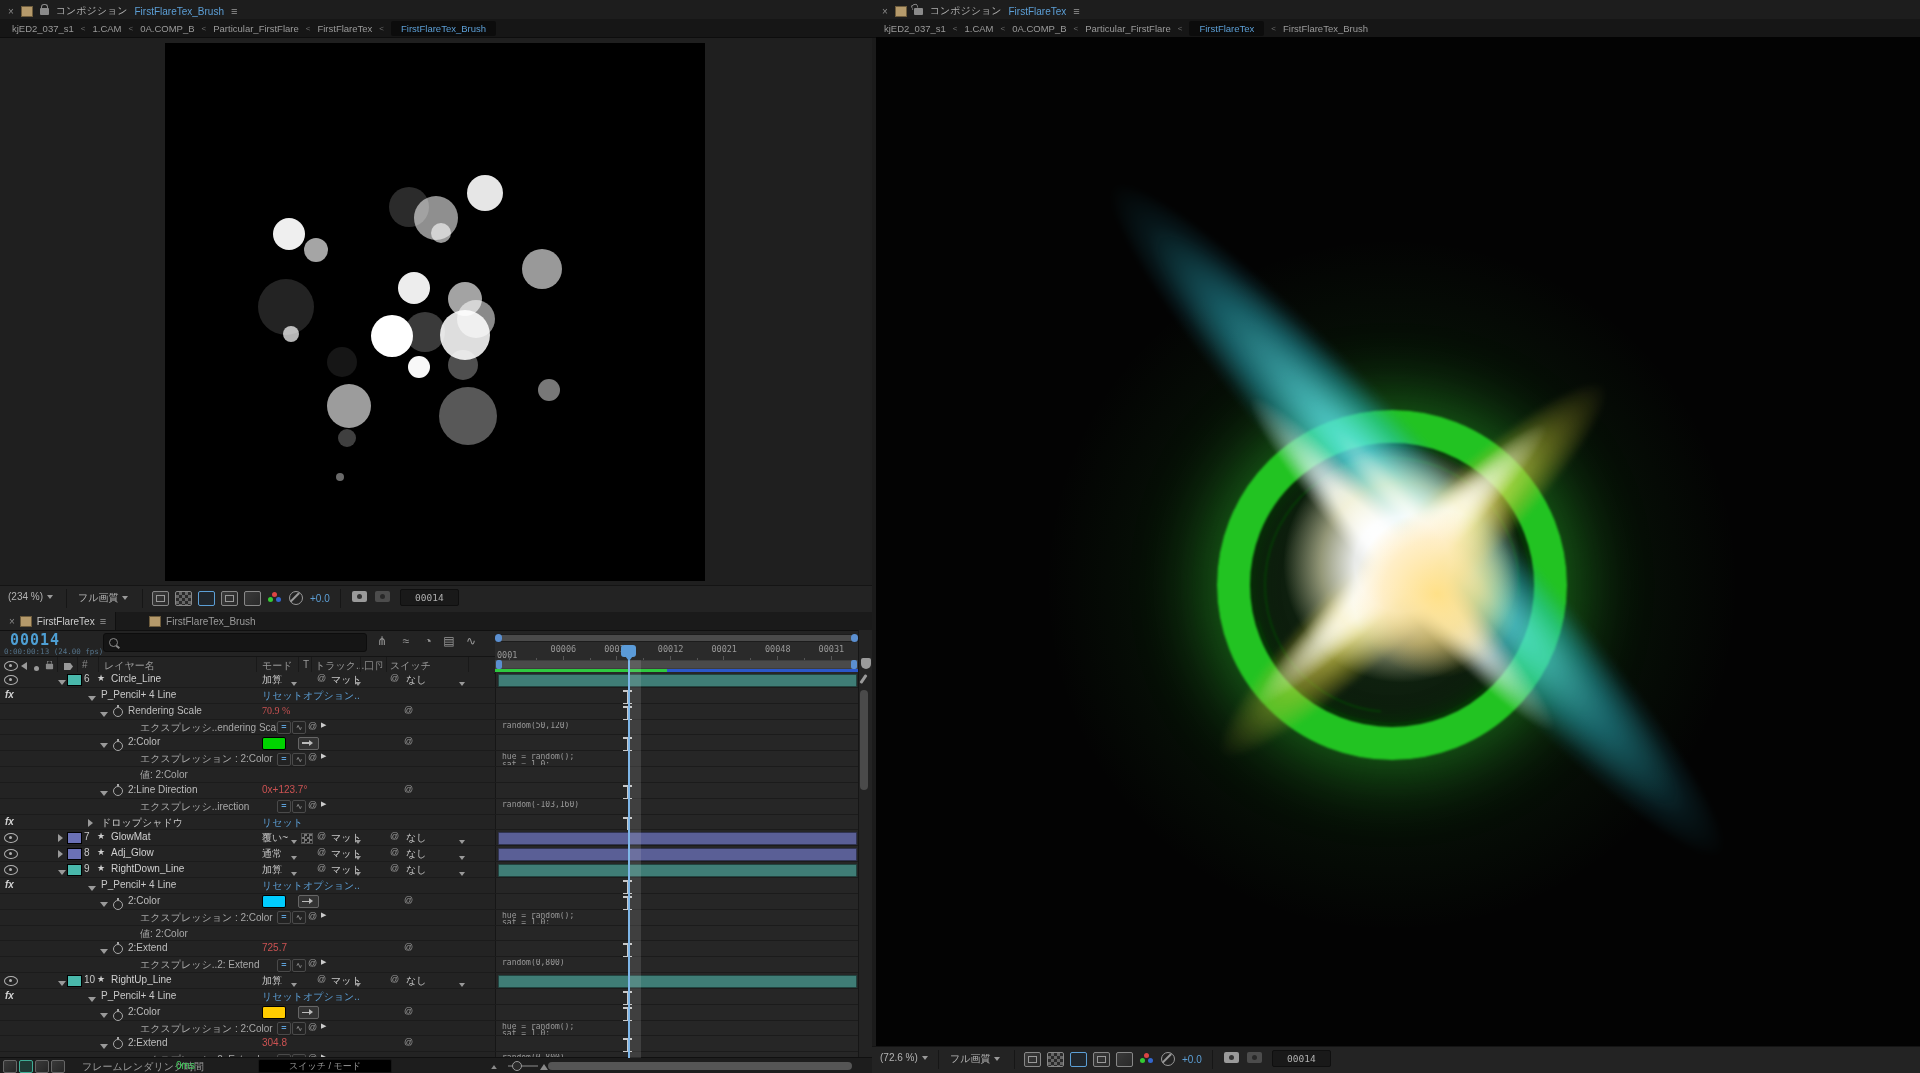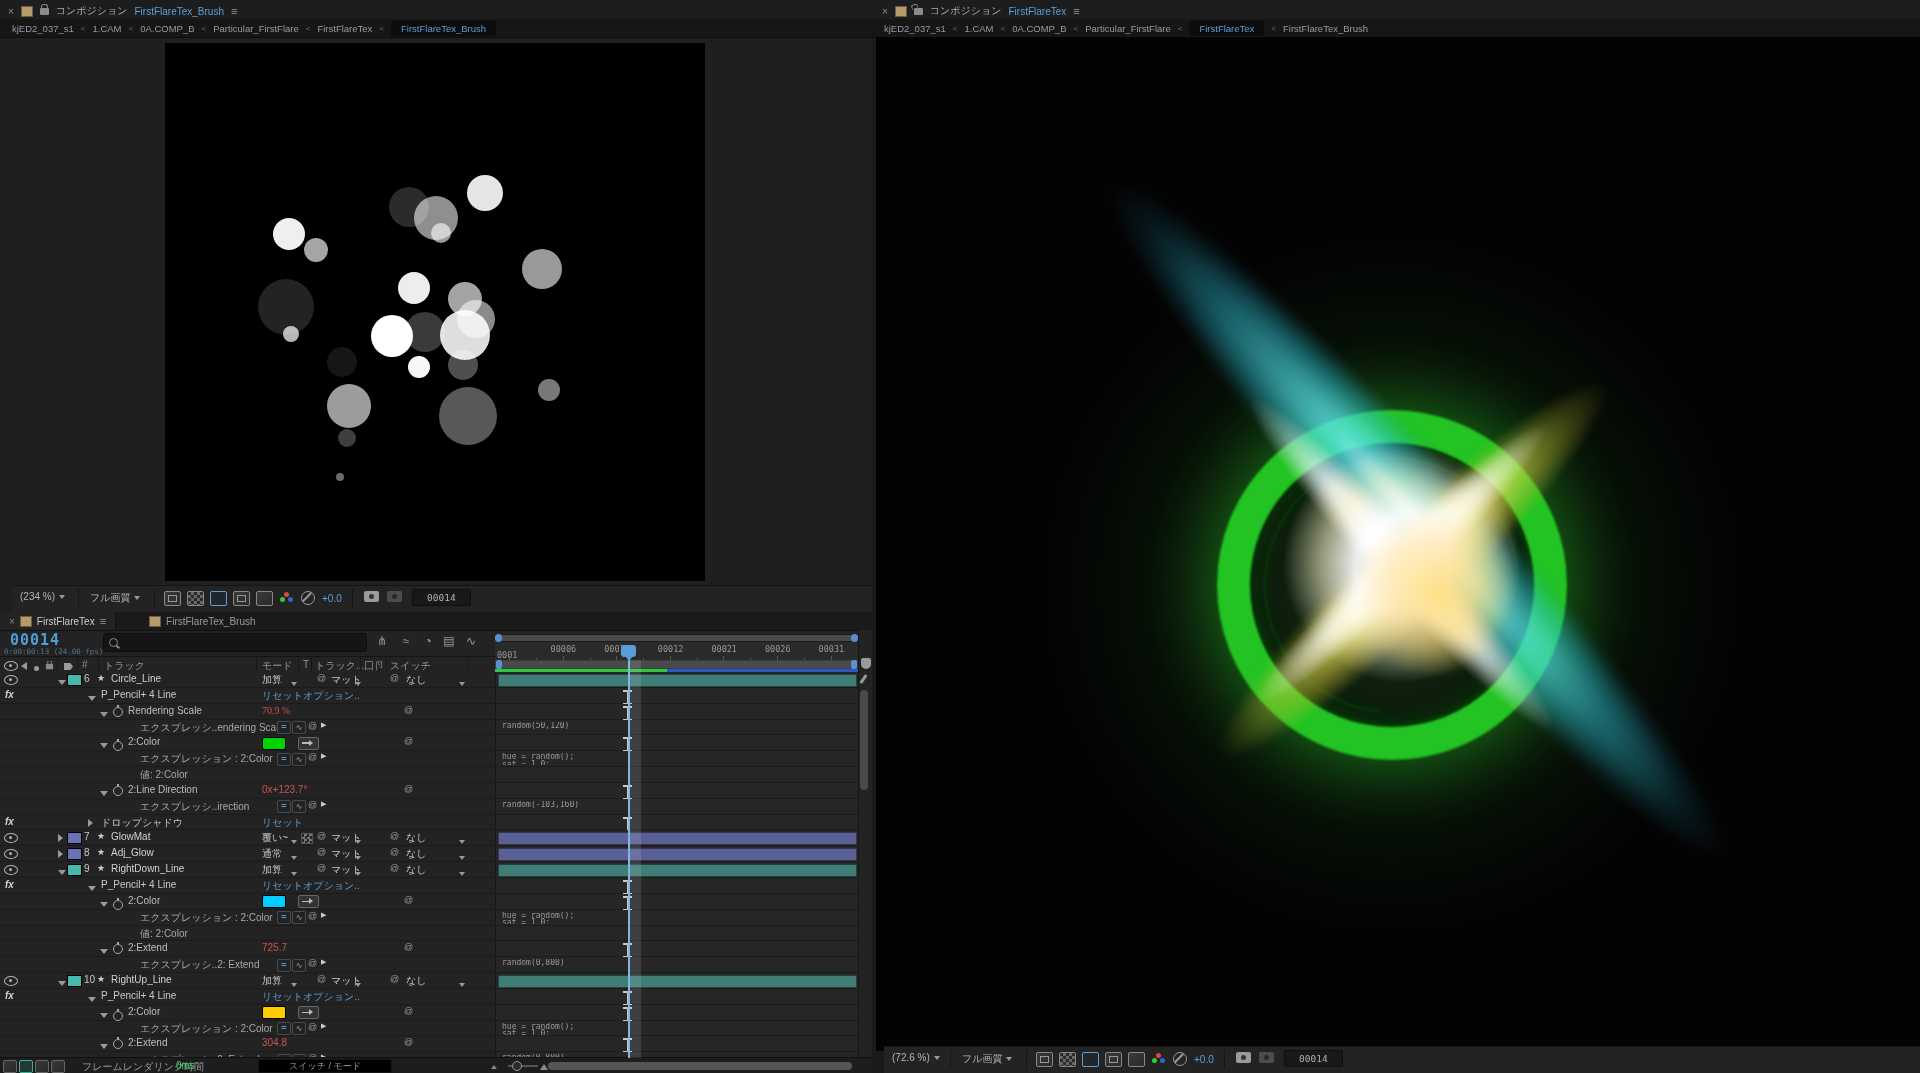--- a/index.html
+++ b/index.html
@@ -14,21 +14,21 @@
   .crumb-item{color:#9a9a9a;cursor:default;}
   .crumb-item.active{background:#0c0c0c;color:#5c9fd6;padding:2px 10px;border-radius:2px;}
   .close-x{color:#8a8a8a;font-size:10px;}
   .tansq{width:10px;height:9px;background:#b59a6b;border:1px solid #6e5c3c;display:inline-block;}
   .blue-name{color:#5c9fd6;}
   .menu-ham{color:#9a9a9a;font-size:11px;letter-spacing:0;}
   .icon-lock{position:relative;width:9px;height:7px;background:#8a8a8a;border-radius:1px;display:inline-block;}
   .icon-lock:before{content:"";position:absolute;left:1px;top:-4px;width:5px;height:4px;border:1.5px solid #8a8a8a;border-bottom:none;border-radius:3px 3px 0 0;}
   .icon-lock.open:before{left:-3px;transform:rotate(-20deg);}
   
-  .vtoolbar{position:absolute;left:12px;right:0;bottom:0;height:26px;background:#232323;border-top:1px solid #141414;color:#b4b4b4;}
+  .vtoolbar{position:absolute;left:0;right:0;bottom:0;height:26px;background:#232323;border-top:1px solid #141414;color:#b4b4b4;}
   .vt-item{position:absolute;top:5px;display:flex;align-items:center;gap:4px;}
   .caret{width:0;height:0;border-left:3.5px solid transparent;border-right:3.5px solid transparent;border-top:4px solid #9a9a9a;display:inline-block;}
   .vt-sep{position:absolute;top:3px;width:1px;height:19px;background:#161616;}
   .vt-ico{width:15px;height:13px;border:1px solid #888;border-radius:2px;background:linear-gradient(135deg,#3a3a3a 0%,#2a2a2a 100%);position:relative;}
   .vt-ico.checker{background:repeating-conic-gradient(#666 0 25%,#2a2a2a 0 50%) 0 0/6px 6px;}
   .vt-ico.roi{border-color:#5c9fd6;background:#20262c;}
   .vt-ico.boxin:after{content:"";position:absolute;inset:3px;border:1px solid #999;}
   .rgb-dots{position:relative;width:14px;height:12px;}
   .rgb-dots i{position:absolute;width:5px;height:5px;border-radius:50%;}
   .rgb-dots i:nth-child(1){background:#d44;left:4px;top:0;}
@@ -258,21 +258,21 @@
       <span class="tb-ico" style="left:463px;">∿</span>
     </div>
 
     <div id="tl-colhead">
       <span class="abs" style="left:4px;top:4px;"><span class="i-eye"></span></span>
       <span class="abs" style="left:21px;top:4px;"><span class="i-spk"></span></span>
       <span class="abs" style="left:34px;top:5px;"><span class="i-dot"></span></span>
       <span class="abs" style="left:45px;top:4px;"><span class="icon-lock" style="transform:scale(.8)"></span></span>
       <span class="abs" style="left:64px;top:4px;"><span class="i-tag"></span></span>
       <span class="abs" style="left:82px;top:2px;color:#8a8a8a;">#</span>
-      <span class="abs" style="left:104px;top:2px;">トラック</span>
+      <span class="abs" style="left:104px;top:2px;">レイヤー名</span>
       <span class="abs" style="left:262px;top:2px;">モード</span>
       <span class="abs" style="left:303px;top:2px;">T</span>
       <span class="abs" style="left:315px;top:2px;">トラック...</span>
       <span class="abs" style="left:364px;top:2px;color:#8a8a8a;">囗卪</span>
       <span class="abs" style="left:390px;top:2px;">スイッチ</span>
       <span class="colsep" style="left:57px;"></span>
         <span class="colsep" style="left:77px;"></span>
       <span class="colsep" style="left:98px;"></span>
         <span class="colsep" style="left:256px;"></span>
       <span class="colsep" style="left:298px;"></span>
@@ -296,21 +296,21 @@
         <span class="rtickline" style="left: 94.6px; height: 2.5px;"></span>
         <span class="rtick" style="left: 109.2px;">00011</span>
         <span class="rtickline" style="left: 121.2px;"></span>
         <span class="rtickline" style="left: 148.2px; height: 2.5px;"></span>
         <span class="rtick" style="left: 162.8px;">00012</span>
         <span class="rtickline" style="left: 174.8px;"></span>
         <span class="rtickline" style="left: 201.8px; height: 2.5px;"></span>
         <span class="rtick" style="left: 216.4px;">00021</span>
         <span class="rtickline" style="left: 228.4px;"></span>
         <span class="rtickline" style="left: 255.4px; height: 2.5px;"></span>
-        <span class="rtick" style="left: 270px;">00026</span>
+        <span class="rtick" style="left: 270px;">00048</span>
         <span class="rtickline" style="left: 282px;"></span>
         <span class="rtickline" style="left: 309px; height: 2.5px;"></span>
         <span class="rtick" style="left: 323.6px;">00031</span>
         <span class="rtickline" style="left: 335.6px;"></span>
         <span class="rtickline" style="left: 362.6px; height: 2.5px;"></span>
       </div>
     <div id="tl-workarea">
       <span class="wa"></span>
         <span class="grip" style="left:1px;"></span>
       <span class="grip" style="right:1px;"></span>

